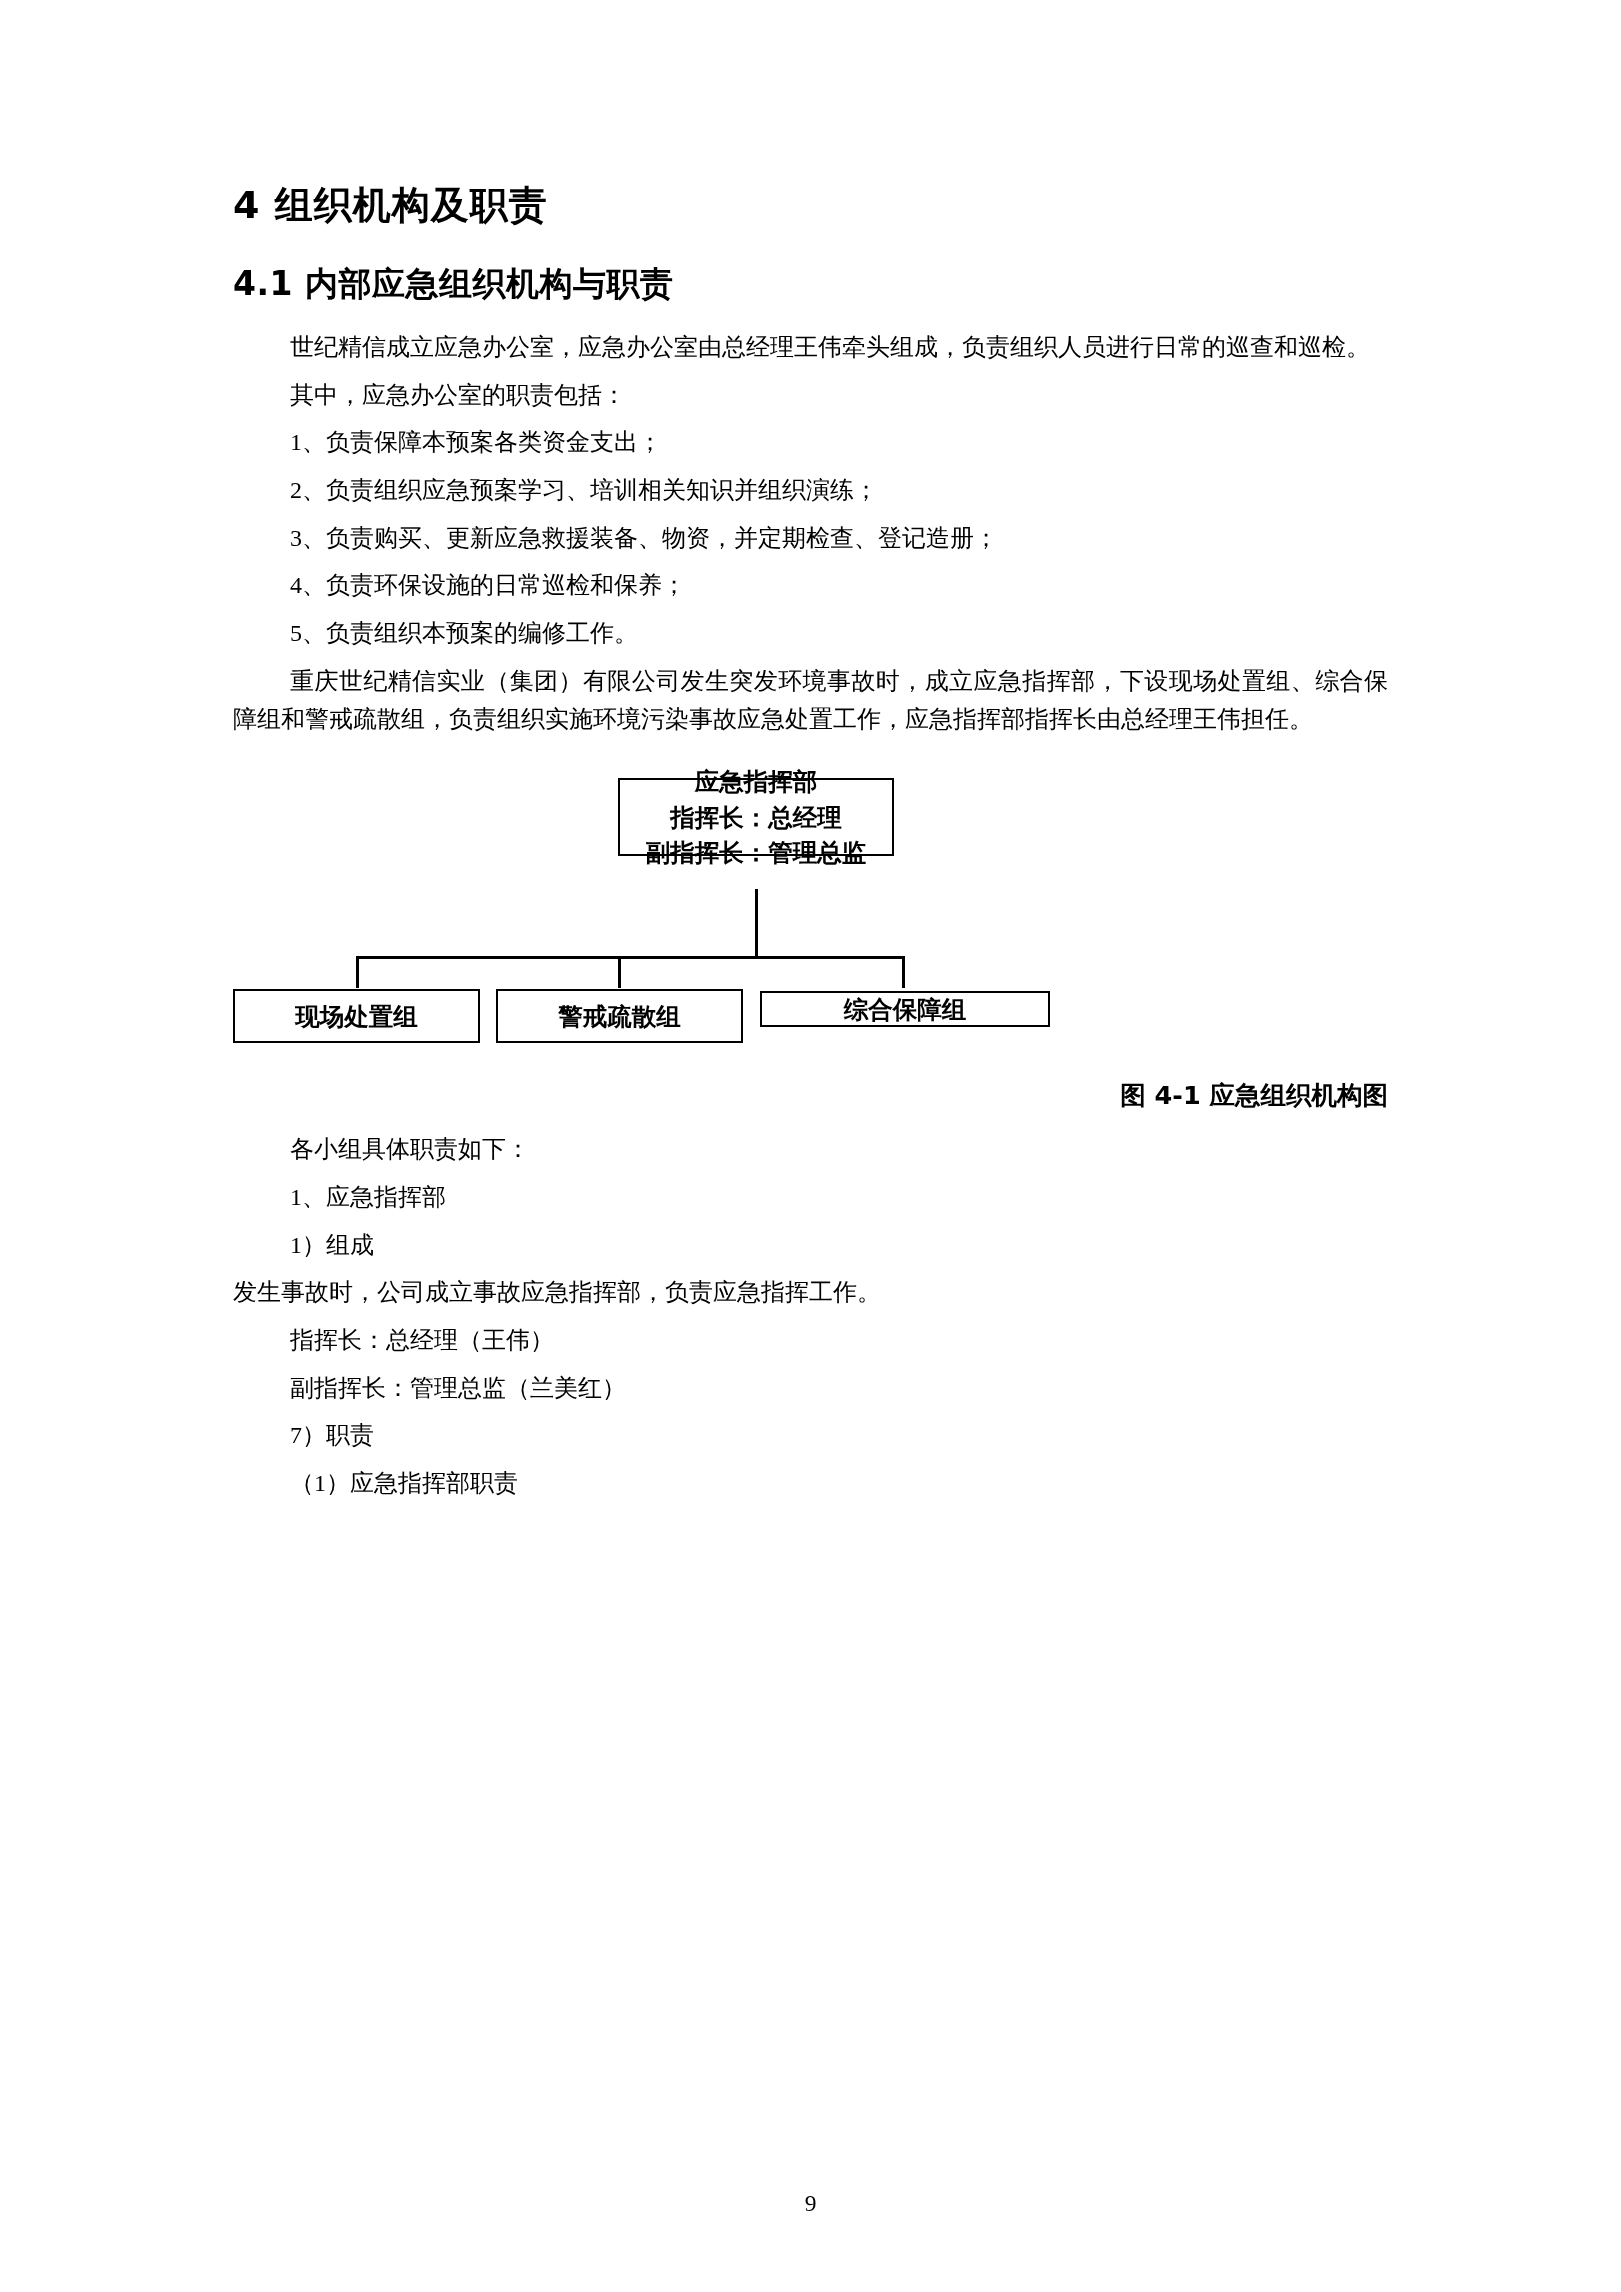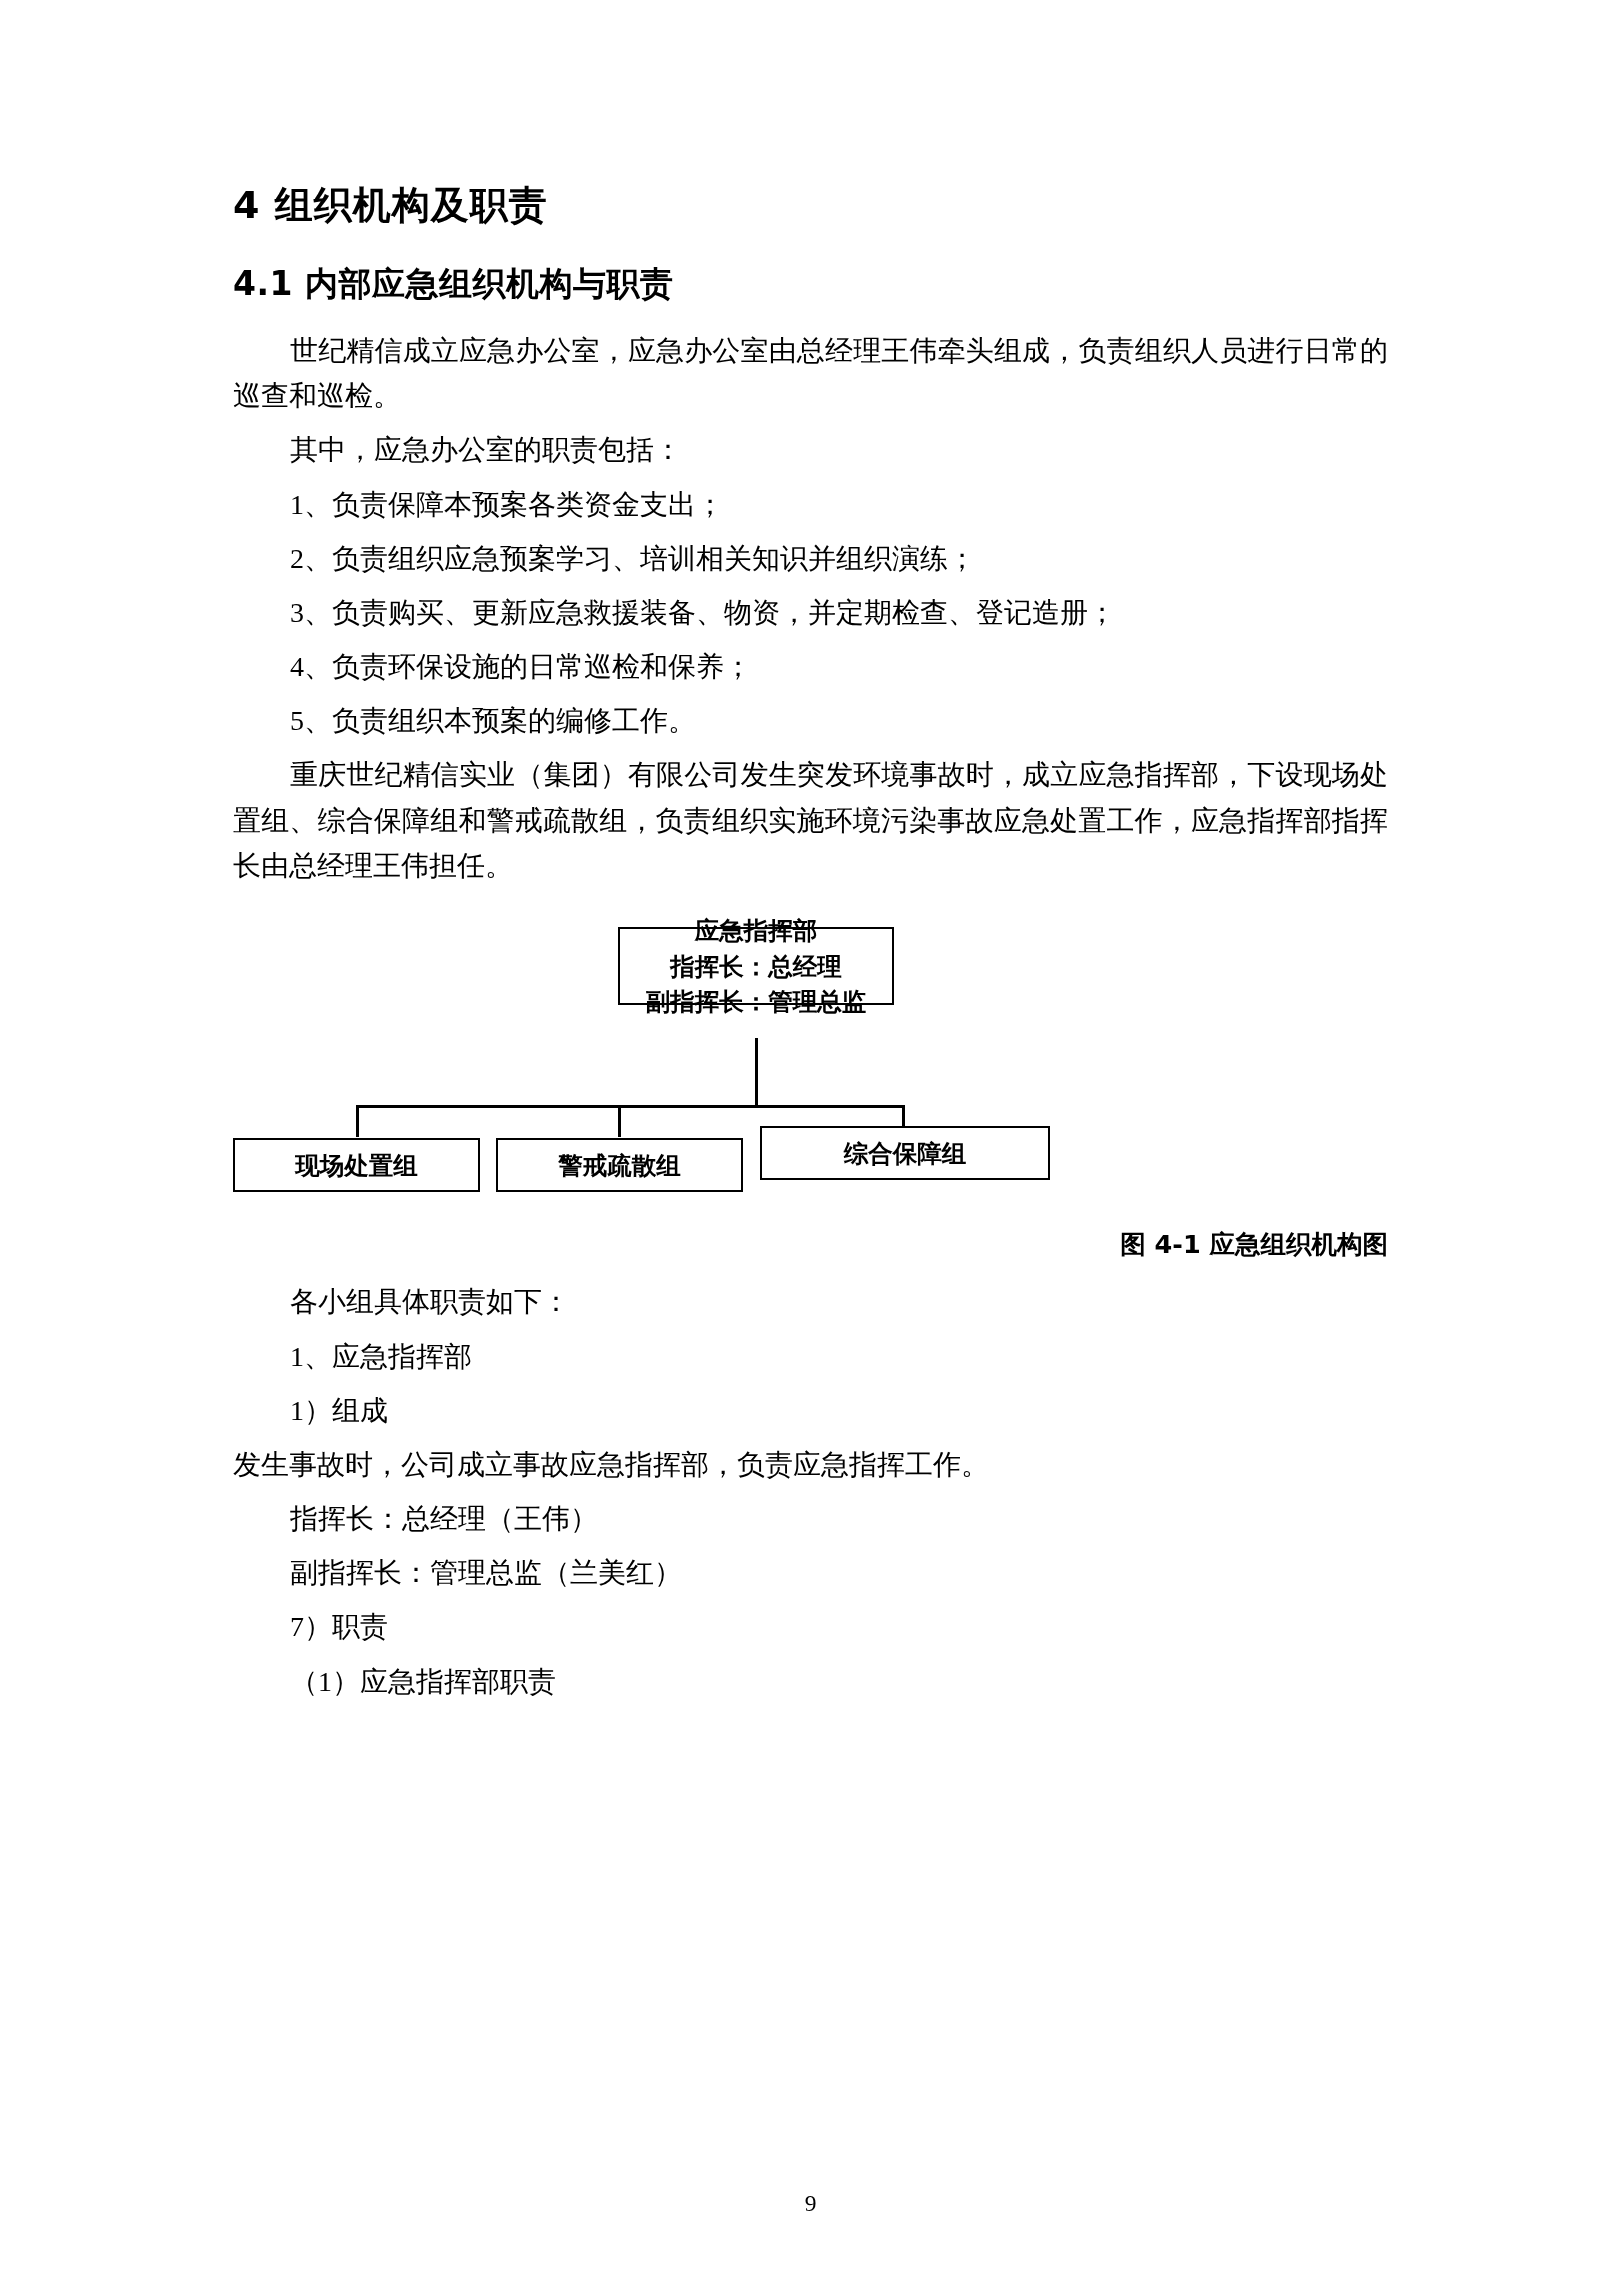--- a/index.html
+++ b/index.html
@@ -32,21 +32,21 @@
   }
   .h2 {
     font-family: "DejaVu Sans", "Liberation Sans", sans-serif;
     font-size: 33px;
     font-weight: bold;
     letter-spacing: 0.5px;
     margin: 0 0 21.6px 0;
     line-height: 1.3;
   }
   .p {
-    font-size: 28px;
+    font-size: 24px;
     line-height: 1.62;
     margin: 0 0 8.8px 0;
     text-align: justify;
     text-justify: inter-ideograph;
   }
   .indent {
     text-indent: 57px;
   }
   .noindent {
     text-indent: 0;
@@ -88,23 +88,23 @@
     height: 54px;
   }
   .box-m {
     left: 263px;
     top: 211px;
     width: 247px;
     height: 54px;
   }
   .box-r {
     left: 527px;
-    top: 199px;
+    top: 213px;
     width: 290px;
-    height: 54px;
+    height: 36px;
   }
   .line {
     position: absolute;
     background: #000;
   }
   .v-stem {
     left: 522px;
     top: 111px;
     width: 2.9px;
     height: 70px;

